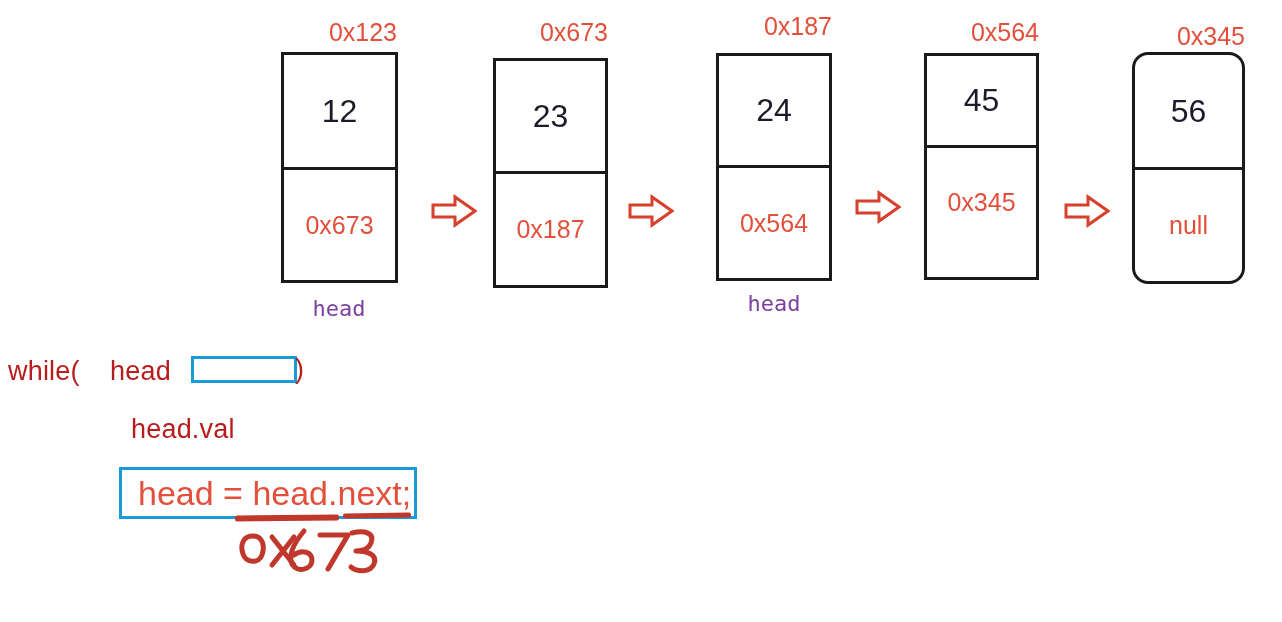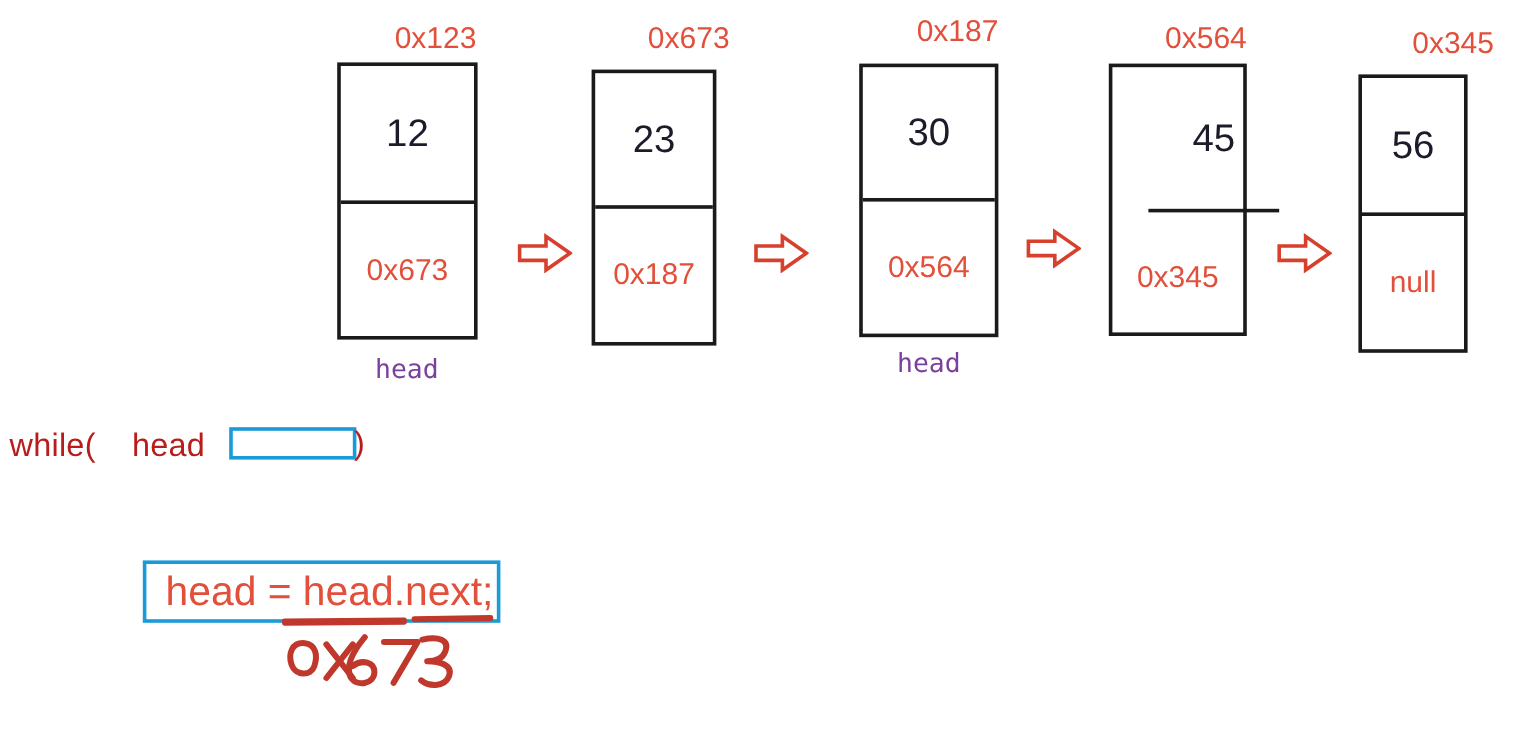--- a/index.html
+++ b/index.html
@@ -118,75 +118,76 @@
   </div>
   <div class="head-label" style="left:281px; top:296px; width:116px;">head</div>
 
   <div class="arrow" style="left:431px; top:194px;">
     <svg viewBox="0 0 46 34" xmlns="http://www.w3.org/2000/svg">
       <polygon points="2,11 24,11 24,3 44,17 24,31 24,23 2,23" fill="#ffffff" stroke="#d6402c" stroke-width="3" stroke-linejoin="miter"></polygon>
     </svg>
   </div>
 
   <div class="addr-label" style="left:493px; top:18px; width:115px;">0x673</div>
-  <div class="node" style="left:493px; top:58px; width:104px; height:230px;">
+  <div class="node" style="left:493px; top:58px; width:115px; height:230px;">
     <div class="cell value" style="height:113px;">23</div>
     <div class="cell pointer" style="height:111px;">0x187</div>
   </div>
   <div class="head-label" style="left:493px; top:300px; width:115px;"></div>
 
   <div class="arrow" style="left:628px; top:194px;">
     <svg viewBox="0 0 46 34" xmlns="http://www.w3.org/2000/svg">
       <polygon points="2,11 24,11 24,3 44,17 24,31 24,23 2,23" fill="#ffffff" stroke="#d6402c" stroke-width="3" stroke-linejoin="miter"></polygon>
     </svg>
   </div>
 
   <div class="addr-label" style="left:716px; top:12px; width:116px;">0x187</div>
   <div class="node" style="left:716px; top:53px; width:116px; height:228px;">
-    <div class="cell value" style="height:112px;">30</div>
+    <div class="cell value" style="height:112px;">24</div>
     <div class="cell pointer" style="height:110px;">0x564</div>
   </div>
   <div class="head-label" style="left:716px; top:291px; width:116px;">head</div>
 
   <div class="arrow" style="left:855px; top:190px;">
     <svg viewBox="0 0 46 34" xmlns="http://www.w3.org/2000/svg">
       <polygon points="2,11 24,11 24,3 44,17 24,31 24,23 2,23" fill="#ffffff" stroke="#d6402c" stroke-width="3" stroke-linejoin="miter"></polygon>
     </svg>
   </div>
 
   <div class="addr-label" style="left:924px; top:18px; width:115px;">0x564</div>
   <div class="node" style="left:924px; top:53px; width:115px; height:227px;">
-    <div class="cell value" style="height:121px;margin-left:30px;">45</div>
+    <div class="cell value" style="height:92px;">45</div>
     <div class="cell pointer" style="height:108px;">0x345</div>
   </div>
   <div class="head-label" style="left:924px; top:292px; width:115px;"></div>
 
   <div class="arrow" style="left:1064px; top:194px;">
     <svg viewBox="0 0 46 34" xmlns="http://www.w3.org/2000/svg">
       <polygon points="2,11 24,11 24,3 44,17 24,31 24,23 2,23" fill="#ffffff" stroke="#d6402c" stroke-width="3" stroke-linejoin="miter"></polygon>
     </svg>
   </div>
 
   <div class="addr-label" style="left:1132px; top:22px; width:113px;">0x345</div>
-  <div class="node" style="left:1132px; top:62px; width:91px; height:232px;">
+  <div class="node" style="left:1132px; top:52px; width:113px; height:232px;border-radius:16px;">
     <div class="cell value" style="height:115px;">56</div>
     <div class="cell pointer" style="height:111px;">null</div>
   </div>
   <div class="head-label" style="left:1132px; top:296px; width:113px;"></div>
 
   <div class="code-text" style="left:8px; top:356px;">while(</div>
 
   <div class="code-text" style="left:110px; top:356px;">head</div>
 
   <div class="code-box" style="left:191px; top:356px; width:106px; height:27px;">
     <span class="code-inline"></span>
   </div>
 
   <div class="code-text" style="left:295px; top:354px;">)</div>
 
+  <div class="code-text" style="left:131px; top:414px;">head.val</div>
 
   <div class="code-box filled" style="left:119px; top:467px; width:298px; height:52px;">
     <span class="code-inline">head = head.next;</span>
   </div>
 
   <div class="underline-stroke" style="left:235px; top:515px; width:104px; height:6px; transform:rotate(-0.5deg);"></div>
   <div class="underline-stroke" style="left:343px; top:513px; width:68px; height:5px; transform:rotate(-0.8deg);"></div>
 
   <div class="handwriting" style="left:232px; top:521px;" title="0x673">
     <svg width="160" height="58" viewBox="0 0 160 58" xmlns="http://www.w3.org/2000/svg">

